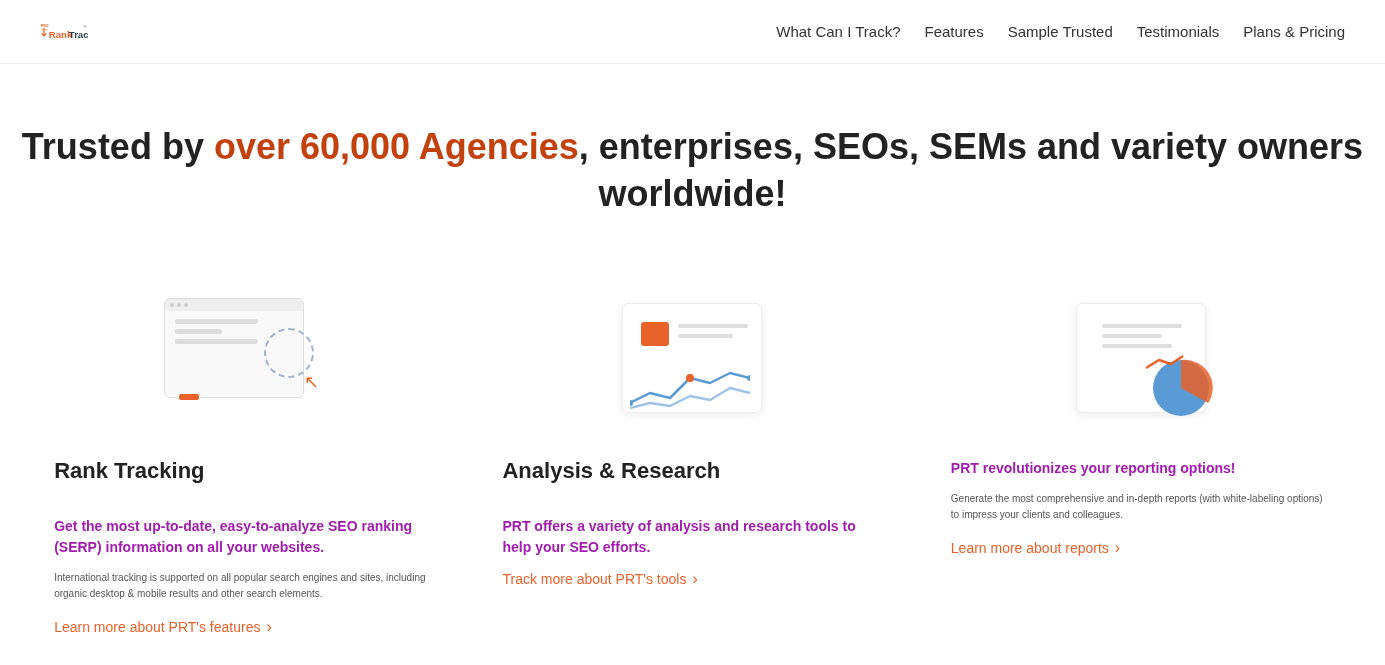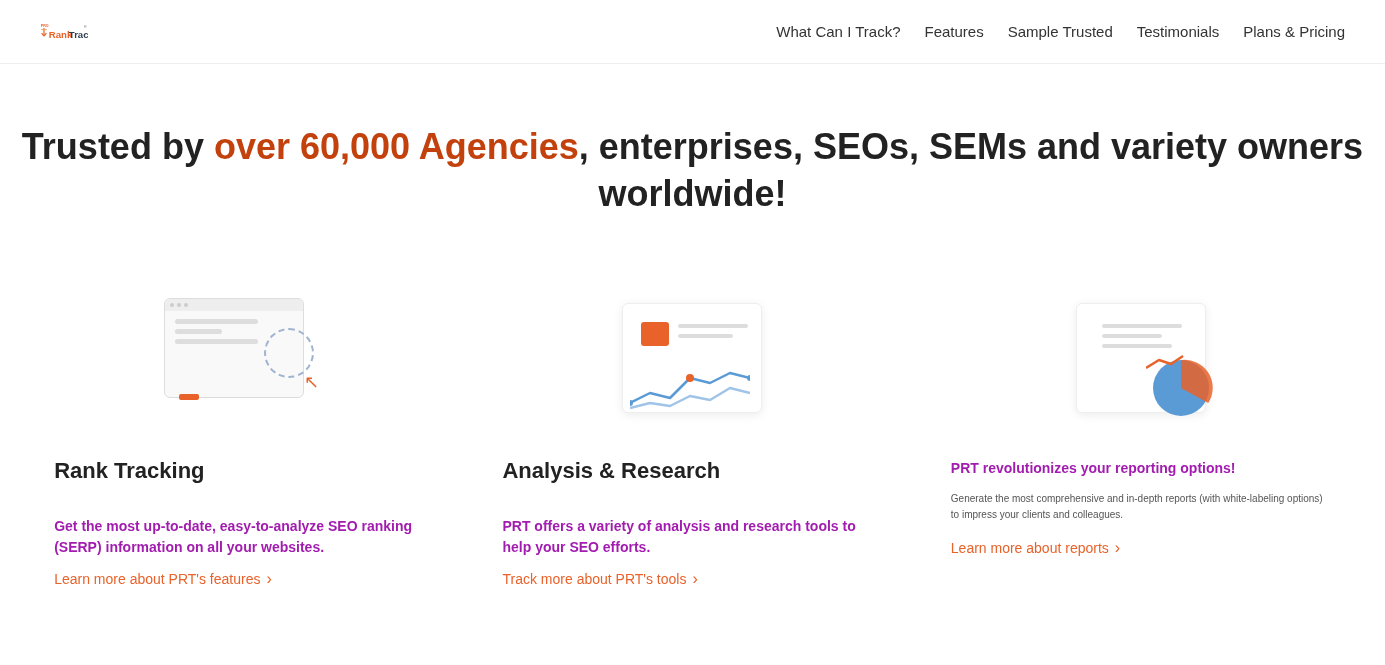--- a/index.html
+++ b/index.html
@@ -297,20 +297,21 @@
             <div class="line medium"></div>
           </div>
         </div>
         <div class="circle-dashed"></div>
         <div class="cursor">↖</div>
         <div class="red-bar"></div>
       </div>
     </div>
     <h2 class="feature-title">Rank Tracking</h2>
     <p class="feature-desc-bold">Get the most up-to-date, easy-to-analyze SEO ranking (SERP) information on all your websites.</p>
+    <p class="feature-desc">International tracking is supported on all popular search engines and sites, including organic desktop &amp; mobile results and other search elements.</p>
     <a href="#" class="feature-link">
       <span>Learn more about PRT's features</span>
       <span class="arrow">›</span>
     </a>
   </div>
 
   <div class="feature-card">
     <div class="feature-illustration">
       <div class="illus-analysis">
         <div class="card-white">

